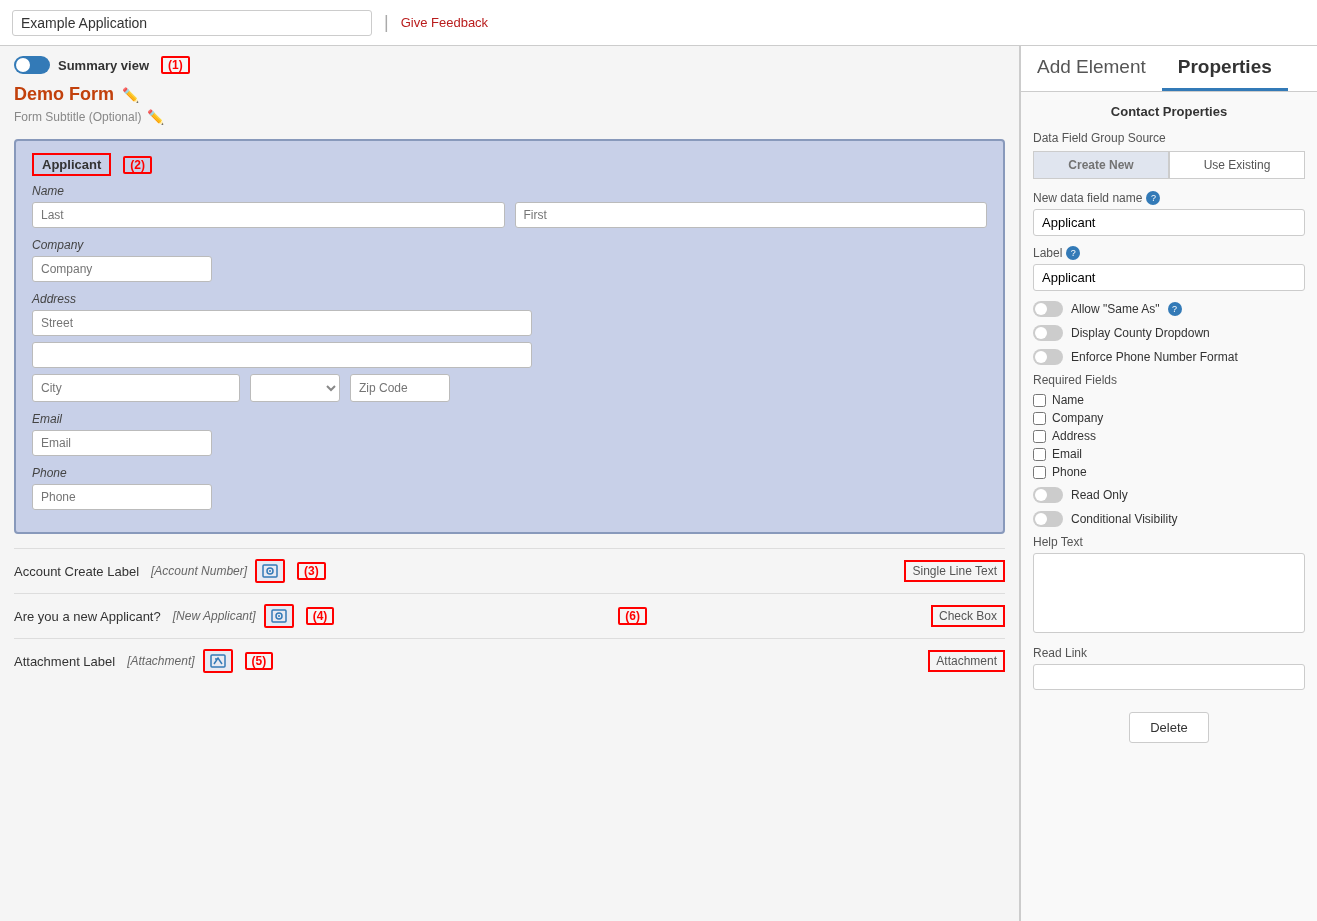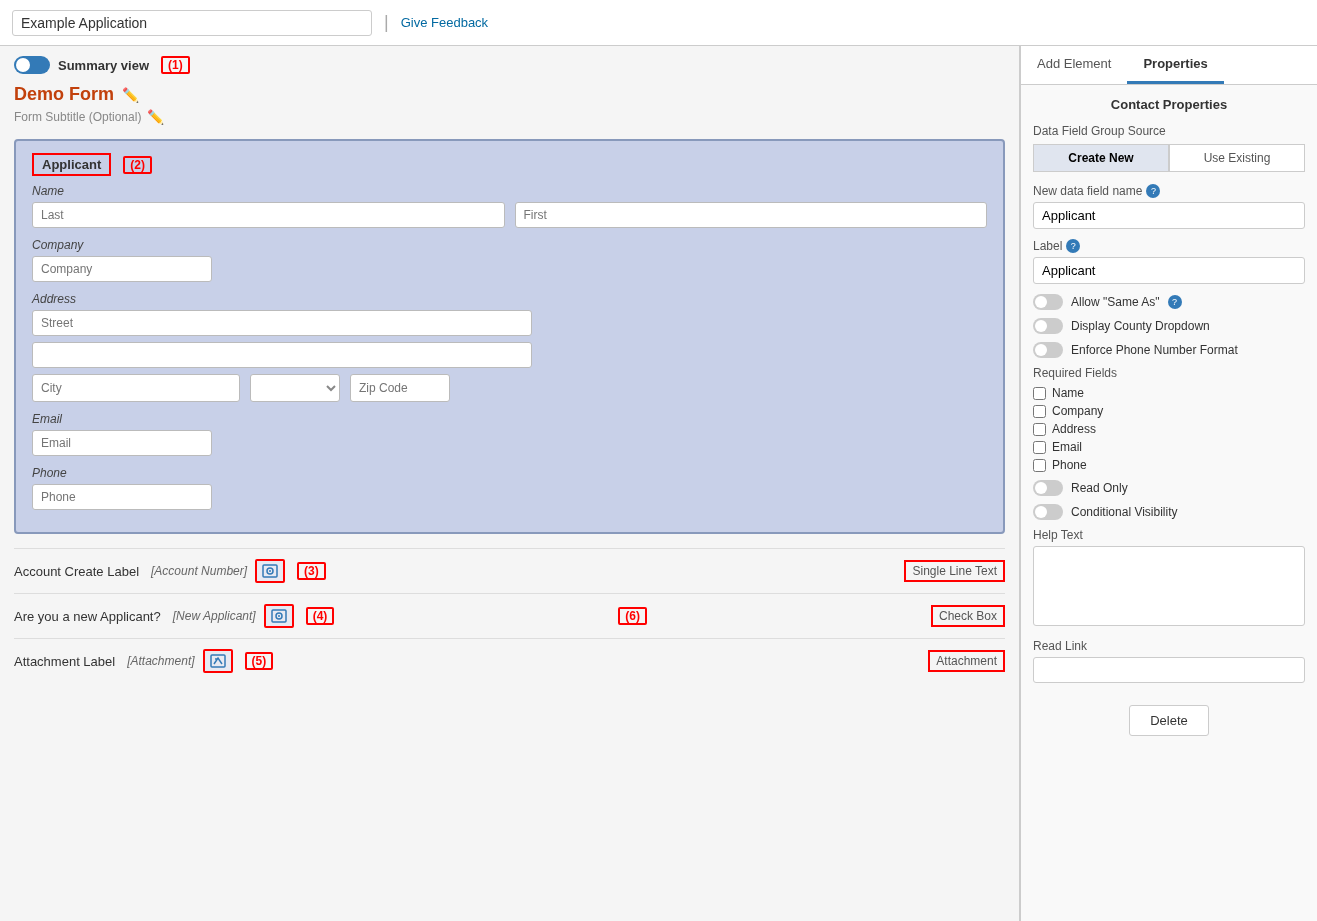--- a/index.html
+++ b/index.html
@@ -21,21 +21,21 @@
       color: #333;
       width: 360px;
       background: #fff;
     }
     .top-bar-divider {
       color: #aaa;
       margin: 0 12px;
       font-size: 18px;
     }
     .give-feedback-link {
-      color: #0369a1;
+      color: #b91c1c;
       text-decoration: none;
       font-size: 13px;
     }
 
     
     .main-layout {
       display: flex;
       height: 875px;
     }
 
@@ -170,21 +170,21 @@
     }
 
     
     .panel-tabs {
       display: flex;
       border-bottom: 1px solid #ccc;
       background: #fff;
     }
     .panel-tab {
       padding: 10px 16px;
-      font-size: 13px;
+      font-size: 19px;
       cursor: pointer;
       color: #555;
       border-bottom: 3px solid transparent;
     }
     .panel-tab.active {
       color: #333;
       font-weight: bold;
       border-bottom: 3px solid #337ab7;
     }
 
@@ -209,21 +209,21 @@
       flex: 1;
       padding: 6px 0;
       font-size: 12px;
       border: 1px solid #ccc;
       cursor: pointer;
       text-align: center;
     }
     .source-btn.active {
       background: #e0e5ef;
       font-weight: bold;
-      color: #000000;
+      color: #737373;
     }
     .source-btn:not(.active) { background: #fff; color: #555; }
 
     
     .prop-label { font-size: 12px; color: #555; margin-bottom: 4px; display: flex; align-items: center; gap: 4px; }
     .help-icon {
       width: 14px; height: 14px;
       background: #337ab7;
       border-radius: 50%;
       color: #fff;

